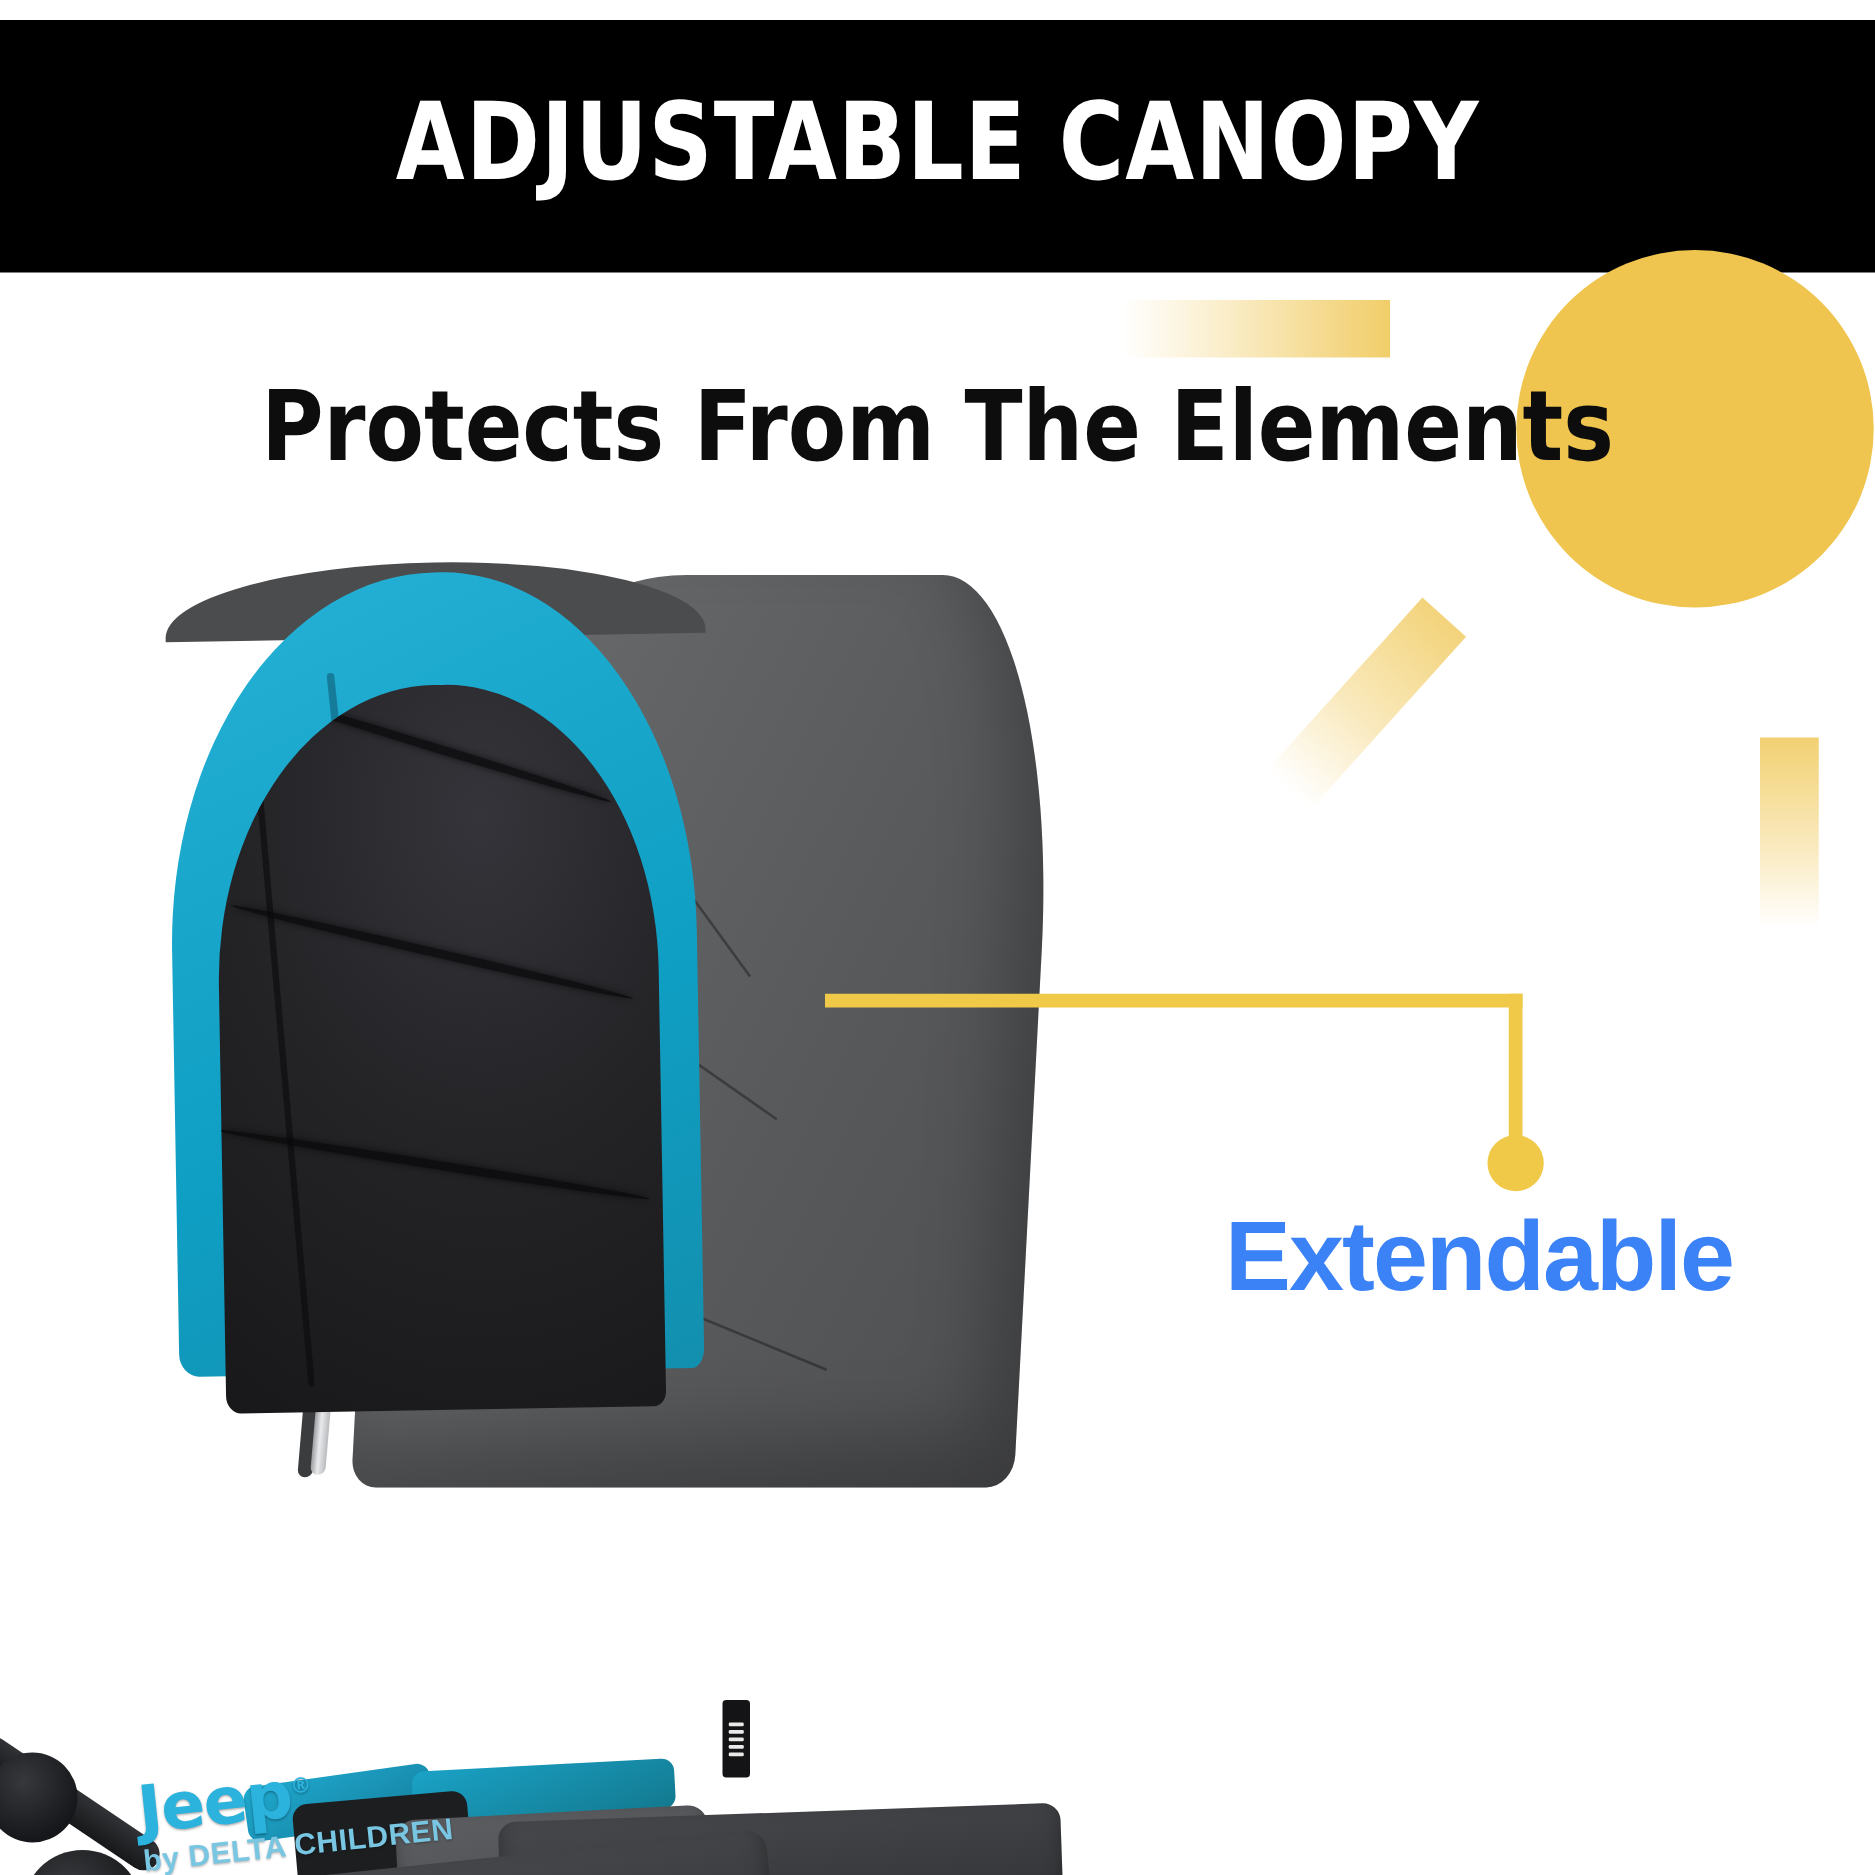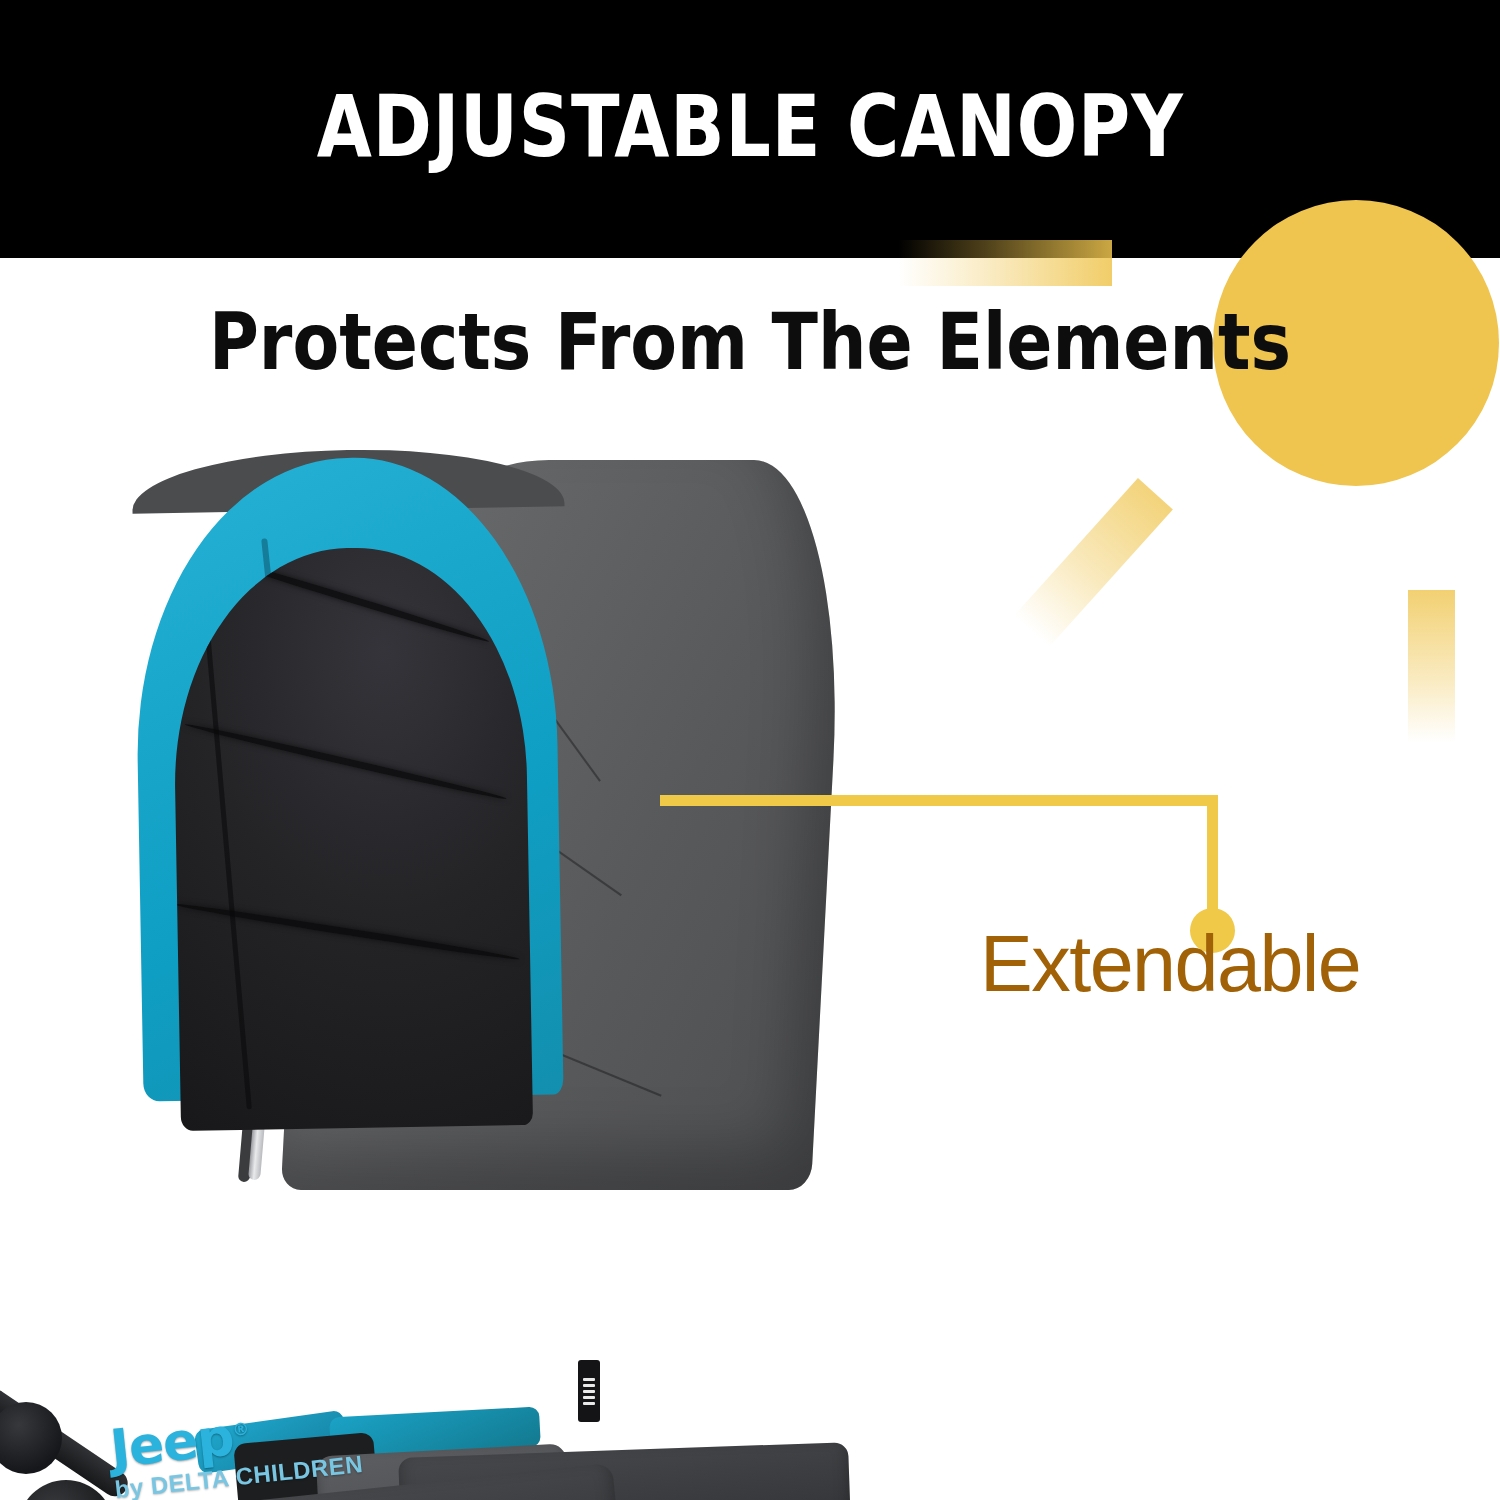--- a/index.html
+++ b/index.html
@@ -6,21 +6,21 @@
   html, body { width:1500px; height:1500px; }
   body {
     font-family: "Liberation Sans", sans-serif;
     background:#ffffff;
     overflow:hidden;
     position:relative;
   }
 
   
   .header-bar{
-    position:absolute; left:0; top:0; width:1500px; height:258px;
+    position:absolute; left:0; top:16px; width:1500px; height:202px;
     background:#000000;
     display:flex; align-items:center; justify-content:center;
   }
   .header-title{
     color:#ffffff;
     font-family:"Liberation Sans Narrow","DejaVu Sans Condensed","Liberation Sans",sans-serif;
     font-weight:700;
     font-size:86px;
     letter-spacing:1px;
     transform:scaleX(0.92);
@@ -77,23 +77,23 @@
     position:absolute; left:1207px; top:795px;
     width:11px; height:134px;
     background:#f0c948;
   }
   .callout-dot{
     position:absolute; left:1190px; top:908px;
     width:45px; height:45px; border-radius:50%;
     background:#f0c948;
   }
   .callout-label{
-    position:absolute; left:980px; top:924px;
-    color:#a16207;
-    font-weight:400;
+    position:absolute; left:980px; top:965px;
+    color:#3b82f6;
+    font-weight:700;
     font-size:79px;
     letter-spacing:-1.5px;
     white-space:nowrap;
     line-height:1;
   }
 
   
   .product{
     position:absolute; left:0px; top:430px;
     width:960px; height:1070px;

